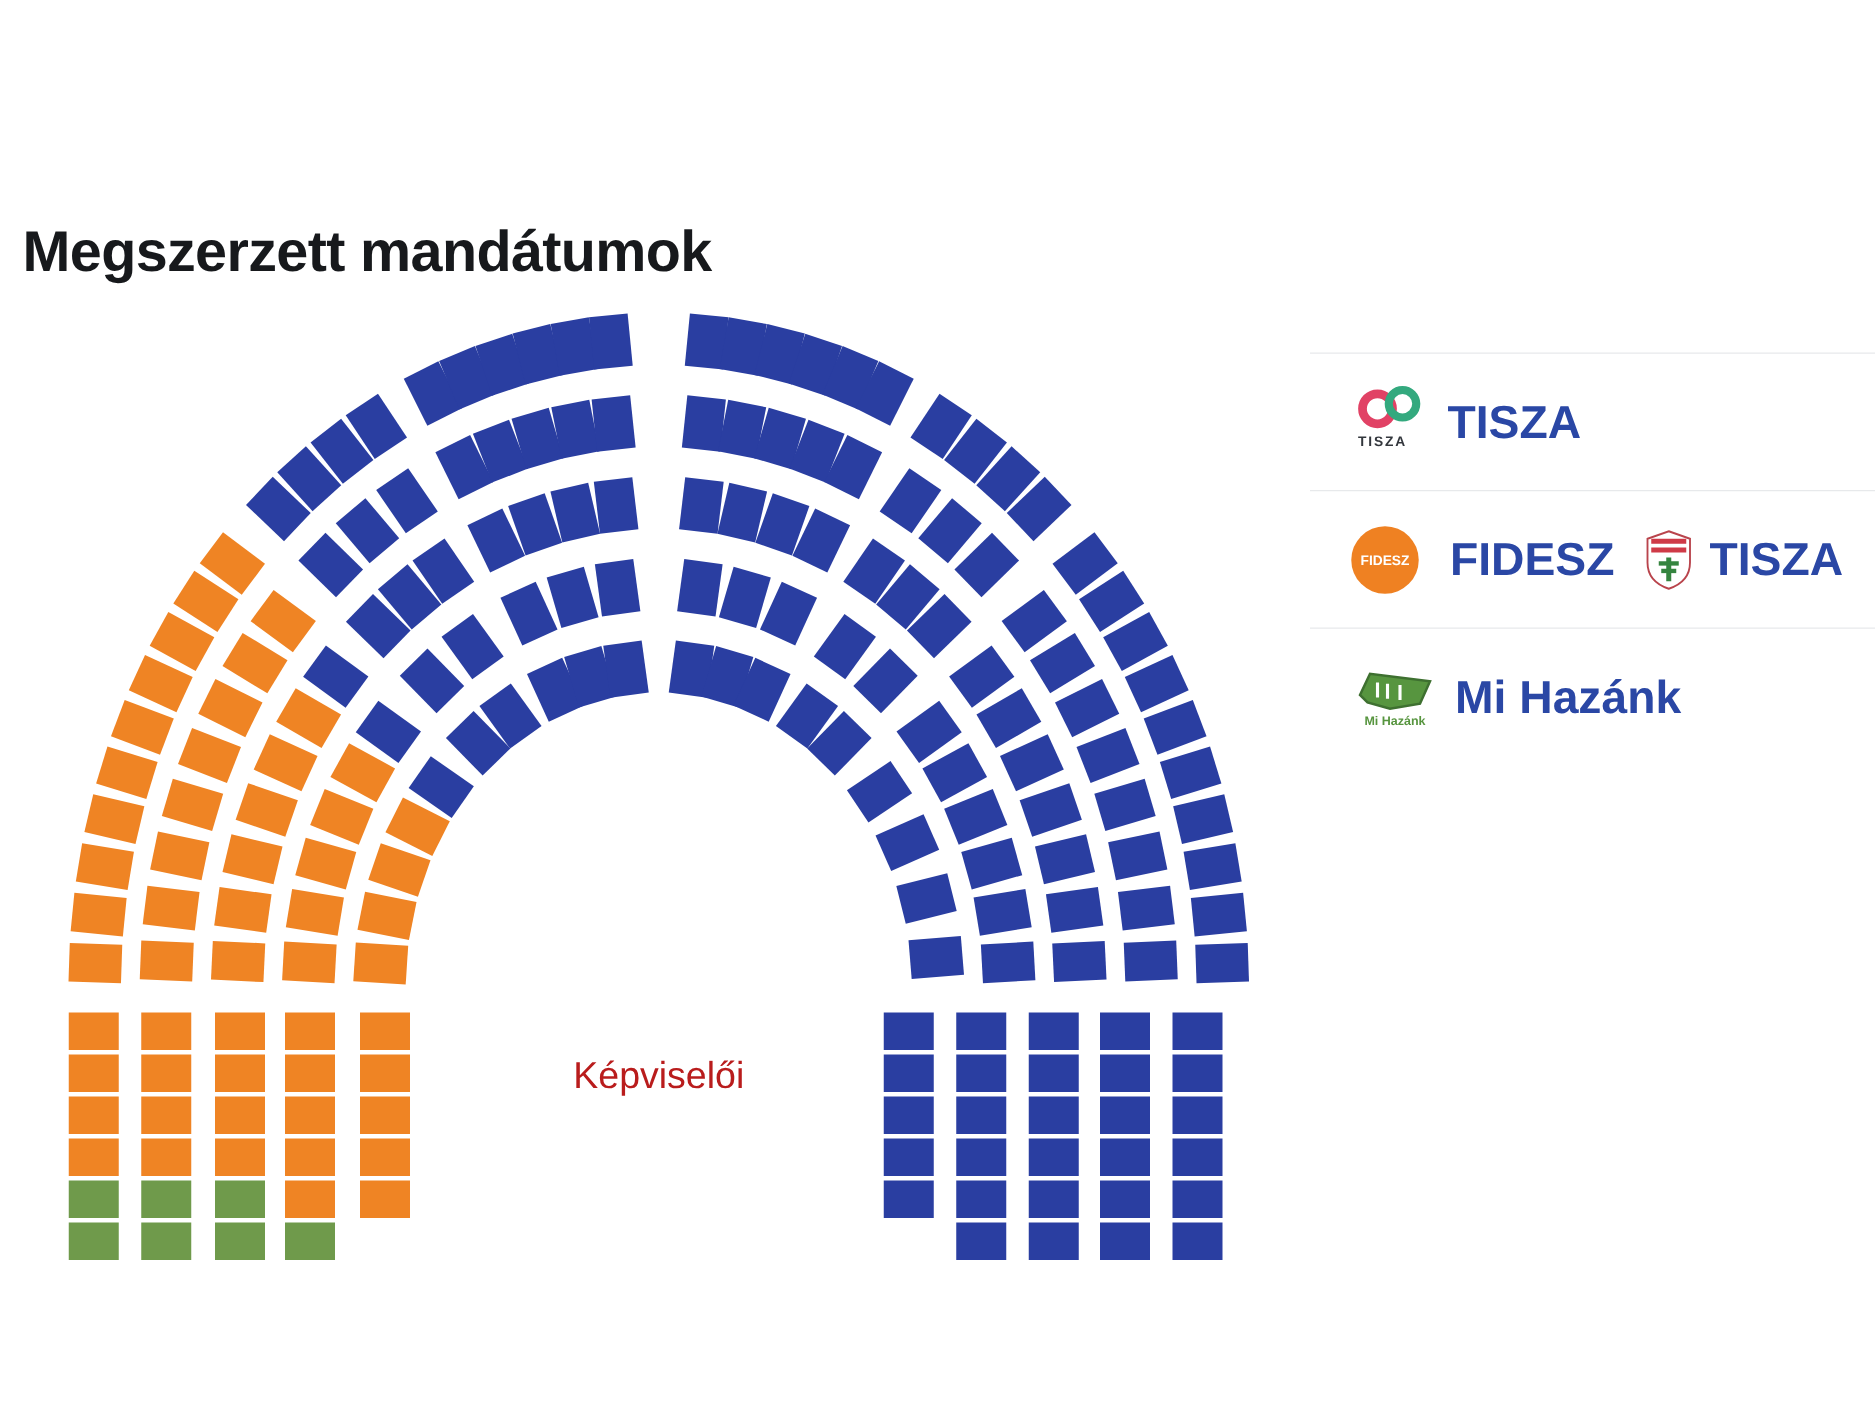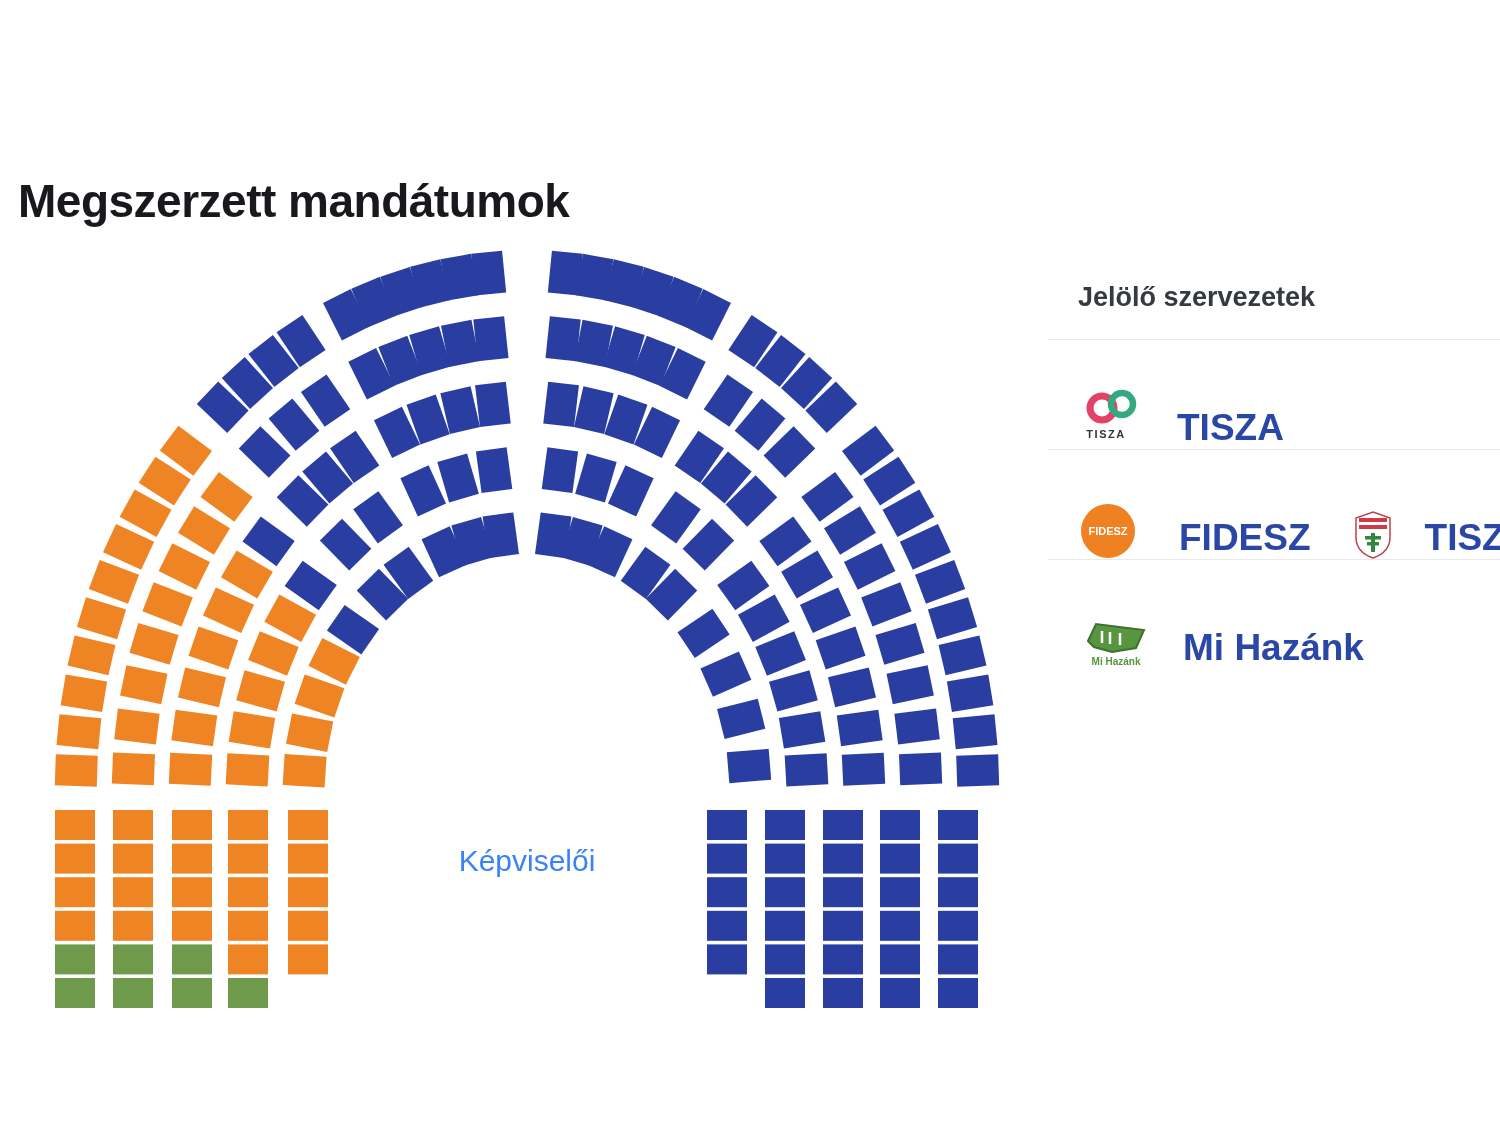--- a/index.html
+++ b/index.html
@@ -5,27 +5,27 @@
   html,body{margin:0;padding:0;background:#fff;}
   body{font-family:"Liberation Sans","DejaVu Sans",sans-serif;}
   #stage{position:relative;width:1500px;height:1126px;background:#ffffff;overflow:hidden;}
 
   .updated{position:absolute;left:20px;top:58px;font-size:24px;color:#5a626b;}
   .page-title{position:absolute;left:18px;top:134px;font-size:46px;font-weight:800;color:#17191c;letter-spacing:-0.5px;margin-top:40px;}
 
   #hemicycle{position:absolute;left:30px;top:240px;}
 
   .center-label{position:absolute;left:377px;top:836px;width:300px;text-align:center;
-    font-size:30px;color:#3b82f6;line-height:49px;}
+    font-size:30px;color:#b91c1c;line-height:49px;}
   .center-value{position:absolute;left:377px;top:934px;width:300px;text-align:center;
     font-size:62px;font-weight:700;color:#30363c;}
 
   .legend{position:absolute;left:1048px;top:282px;width:452px;}
   .legend-header{font-size:27px;font-weight:600;color:#343a40;padding-left:30px;height:57px;box-sizing:border-box;}
-  .legend-row{height:110px;border-top:1px solid #e7e9eb;display:flex;align-items:flex-end;padding-left:32px;box-sizing:border-box;gap:19px;}
+  .legend-row{height:110px;border-top:1px solid #e7e9eb;display:flex;align-items:center;padding-left:32px;box-sizing:border-box;}
   .logo{display:inline-flex;align-items:center;justify-content:center;flex:0 0 auto;}
   .logo.tisza{margin-right:16px;}
   .logo.fidesz{margin-right:24px;}
   .logo.kdnp{margin-left:24px;margin-right:14px;}
   .logo.mihazank{margin-right:12px;}
   .party-label{font-size:37px;font-weight:700;color:#2a47a5;white-space:nowrap;}
 </style>
 </head>
 <body>
 
@@ -233,21 +233,20 @@
       <rect x="-20" y="-15" width="40" height="30" transform="translate(928.0 685.8) rotate(0.0)" fill="#2a3ea1"></rect>
       <rect x="-20" y="-15" width="40" height="30" transform="translate(928.0 719.4) rotate(0.0)" fill="#2a3ea1"></rect>
       <rect x="-20" y="-15" width="40" height="30" transform="translate(928.0 753.0) rotate(0.0)" fill="#2a3ea1"></rect>
     </svg>
 
   <div class="center-label">
     <div>Képviselői</div>
   </div>
 
   <div class="legend">
-    <div class="legend-header">Jelölő szervezetek</div>
 
     <div class="legend-row">
       <span class="logo tisza">
         <svg width="62" height="60" viewBox="0 0 62 60">
           <circle cx="22" cy="19" r="12" fill="none" stroke="#e14265" stroke-width="7"></circle>
           <circle cx="42" cy="15" r="11" fill="none" stroke="#33a97e" stroke-width="6.5"></circle>
           <text x="26" y="49" text-anchor="middle" font-size="11" font-weight="700" fill="#33373d" letter-spacing="1.5">TISZA</text>
         </svg>
       </span>
       <span class="party-label">TISZA</span>

